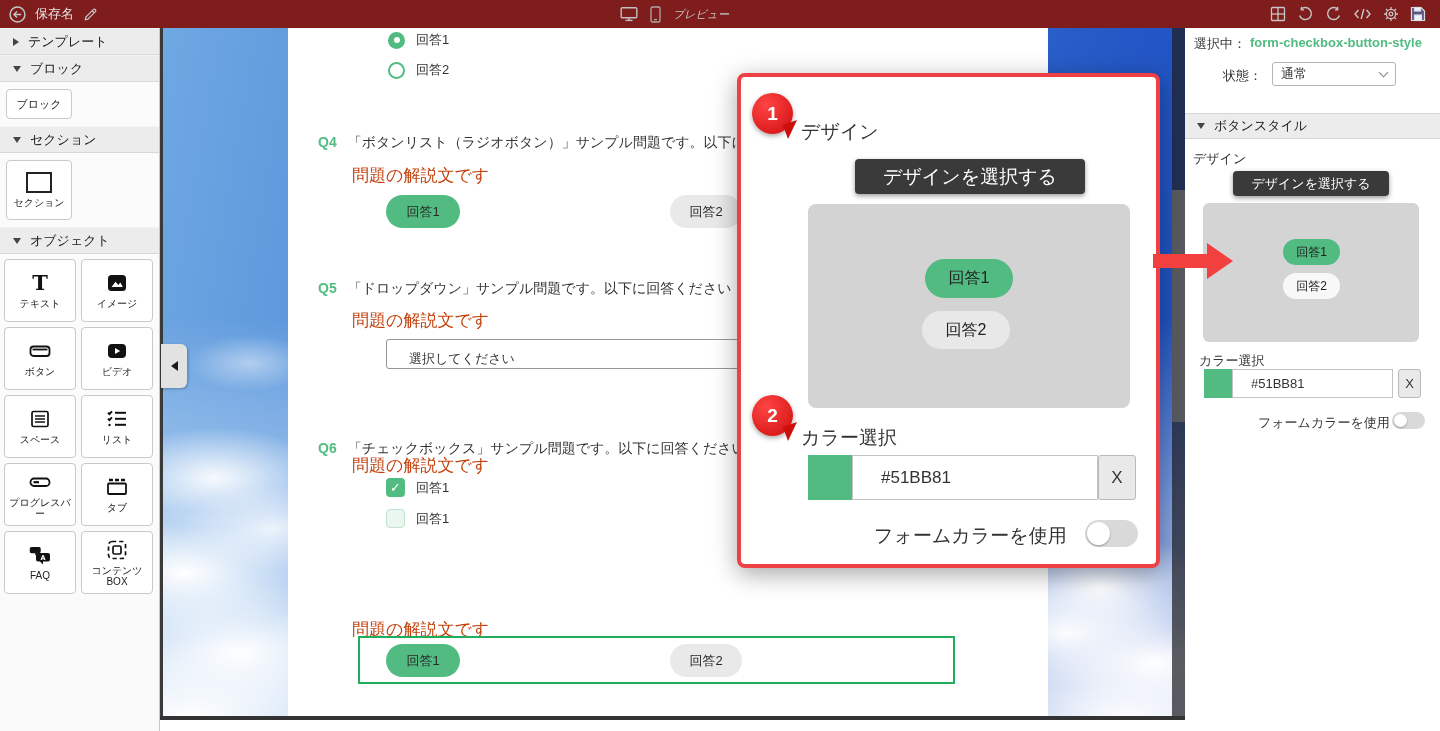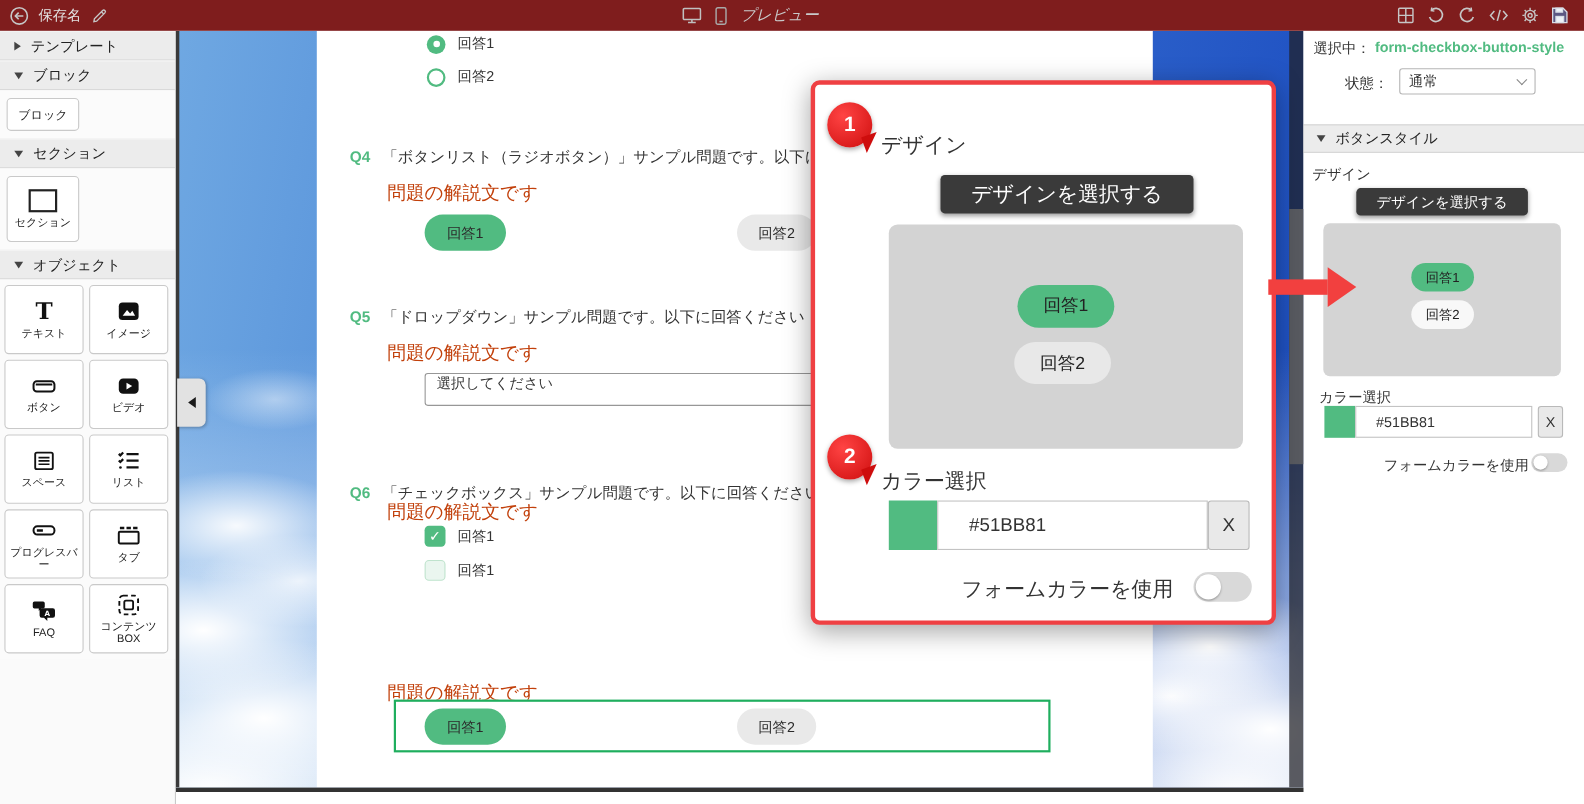--- a/index.html
+++ b/index.html
@@ -8,21 +8,21 @@
     position: relative; overflow: hidden; background:#fff;
     font-family: "Liberation Sans", "DejaVu Sans", sans-serif;
     color:#333;
   }
 
   
   .topbar { position:absolute; left:0; top:0; width:1440px; height:28px; background:#7f1d1d; z-index:80; }
   .tb-left { position:absolute; left:9px; top:0; height:28px; display:flex; align-items:center; gap:9px; }
   .tb-name { font-size:13px; color:#e4e4e4; }
   .tb-center { position:absolute; left:620px; top:0; height:28px; display:flex; align-items:center; gap:12px; }
-  .tb-preview { font-size:14px; color:#c9c9c9; font-style:italic; }
+  .tb-preview { font-size:11px; color:#c9c9c9; font-style:italic; }
   .tb-right { position:absolute; right:14px; top:0; height:28px; display:flex; align-items:center; gap:11px; }
   .tb-icon { display:flex; align-items:center; justify-content:center; cursor:pointer; }
 
   
   .lsb { position:absolute; left:0; top:28px; width:160px; height:703px; background:#fafafa; border-right:1px solid #c9c9c9; }
   .lsb-header { height:27px; display:flex; align-items:center; padding-left:13px; gap:9px;
     background:#ececec; border-bottom:1px solid #d8d8d8; border-top:1px solid #f4f4f4;
     font-size:13px; color:#222; cursor:pointer; }
   .tri-down { width:0; height:0; border-top:6px solid #444; border-left:4px solid transparent; border-right:4px solid transparent; }
   .tri-right { width:0; height:0; border-left:6px solid #444; border-top:4px solid transparent; border-bottom:4px solid transparent; }
@@ -68,21 +68,21 @@
   .qrow { position:absolute; display:flex; gap:11px; font-size:14px; color:#333; white-space:nowrap; }
   .qnum { color:#51BB81; font-weight:bold; }
   .qnote { position:absolute; font-size:17px; color:#c2410c; }
 
   .pill { position:absolute; border-radius:17px; display:flex; align-items:center; justify-content:center;
     font-size:13px; color:#2b2b2b; cursor:pointer; }
   .pill-green { background:#51BB81; }
   .pill-gray  { background:#e9e9e9; }
 
   .fake-select { position:absolute; background:#fff; border:1px solid #979797; border-radius:3px;
-    font-size:13px; color:#333; display:flex; align-items:flex-start; padding:0 10px; cursor:pointer; }
+    font-size:13px; color:#333; display:flex; align-items:flex-end; padding:0 22px; cursor:pointer; }
 
   .cb-row { position:absolute; display:flex; align-items:center; gap:11px; font-size:13px; color:#333; }
   .cb { width:19px; height:19px; border-radius:4px; display:flex; align-items:center; justify-content:center;
     font-size:13px; flex:0 0 auto; cursor:pointer; }
   .cb-on  { background:#51BB81; color:#fff; }
   .cb-off { background:#eaf6ef; border:1px solid #bfe3cd; }
 
   .q7-box { position:absolute; border:2px solid #1fae5e; background:#fff; }
 
   .scroll-strip { position:absolute; left:1012px; top:0; width:13px; height:688px; background:rgba(32,32,38,.72); z-index:7; }

